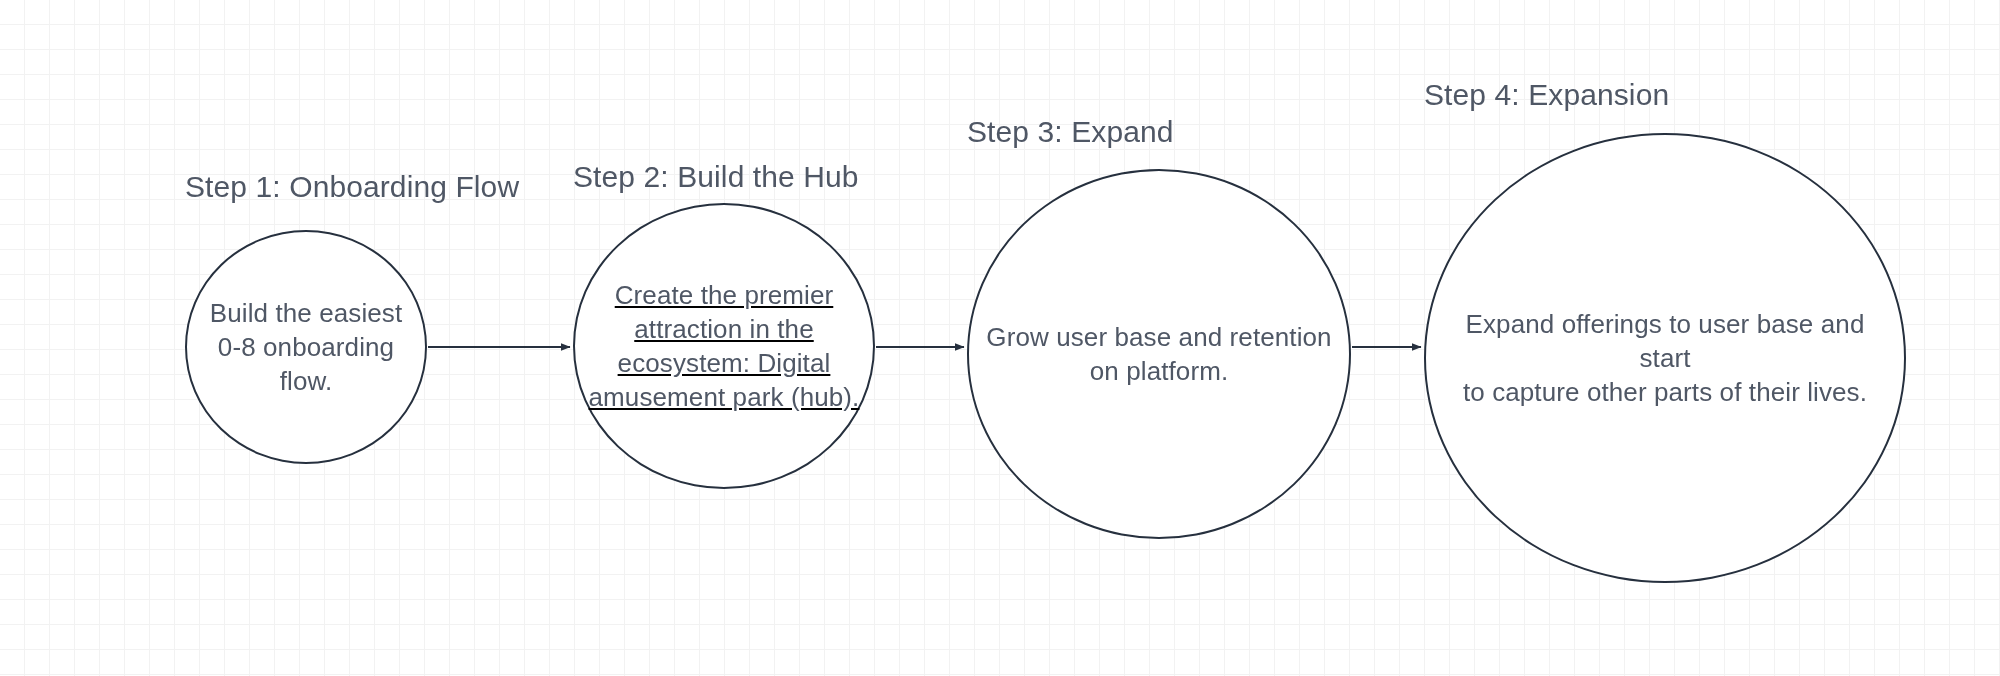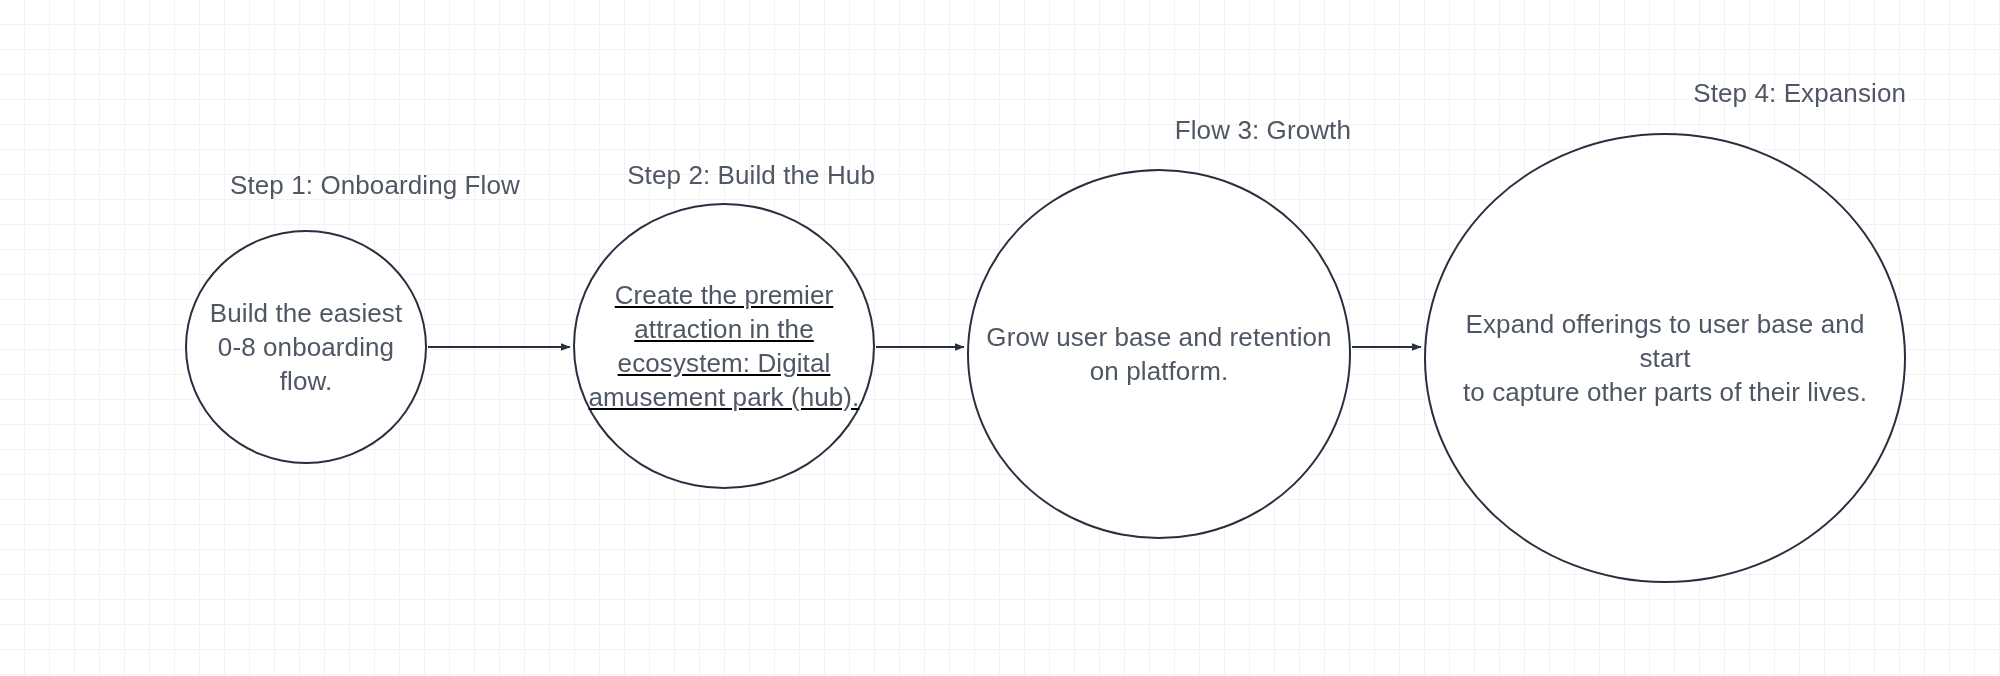--- a/index.html
+++ b/index.html
@@ -59,41 +59,41 @@
     line-height: 1.31;
     font-size: 26px;
     letter-spacing: 0.1px;
     padding: 0 6px;
     white-space: pre-line;
   }
 
   .node-label {
     position: absolute;
     color: #4f5765;
-    font-size: 26px;
+    font-size: 30px;
     letter-spacing: 0.1px;
     white-space: nowrap;
-    text-align: right;
+    text-align: left;
   }
 
   
   #node-1 { left: 185px; top: 230px; width: 242px; height: 234px; }
   #node-1 .node-text { width: 224px; }
 
   #node-2 { left: 573px; top: 203px; width: 302px; height: 286px; text-decoration: underline; }
   #node-2 .node-text { width: 286px; }
 
   #node-3 { left: 967px; top: 169px; width: 384px; height: 370px; }
   #node-3 .node-text { width: 360px; }
 
   #node-4 { left: 1424px; top: 133px; width: 482px; height: 450px; }
   #node-4 .node-text { width: 450px; }
 
   
-  #label-1 { left: 185px;  top: 170px; width: 242px; margin-left: 45px; }
+  #label-1 { left: 185px;  top: 170px; width: 242px; }
   #label-2 { left: 573px;  top: 160px; width: 302px; }
   #label-3 { left: 967px;  top: 115px; width: 384px; }
   #label-4 { left: 1424px; top: 78px;  width: 482px; }
 </style>
 </head>
 <body>
 
 <div id="canvas">
 
   <svg id="edges" viewBox="0 0 2000 676" width="2000" height="676" xmlns="http://www.w3.org/2000/svg" aria-hidden="true">
@@ -118,21 +118,21 @@
   </div>
 
   <div class="node-label" id="label-2">Step 2: Build the Hub</div>
   <div class="node" id="node-2">
     <div class="node-text">Create the premier
 attraction in the
 ecosystem: Digital
 amusement park (hub).</div>
   </div>
 
-  <div class="node-label" id="label-3">Flow 3: Growth</div>
+  <div class="node-label" id="label-3">Step 3: Expand</div>
   <div class="node" id="node-3">
     <div class="node-text">Grow user base and retention
 on platform.</div>
   </div>
 
   <div class="node-label" id="label-4">Step 4: Expansion</div>
   <div class="node" id="node-4">
     <div class="node-text">Expand offerings to user base and start
 to capture other parts of their lives.</div>
   </div>

